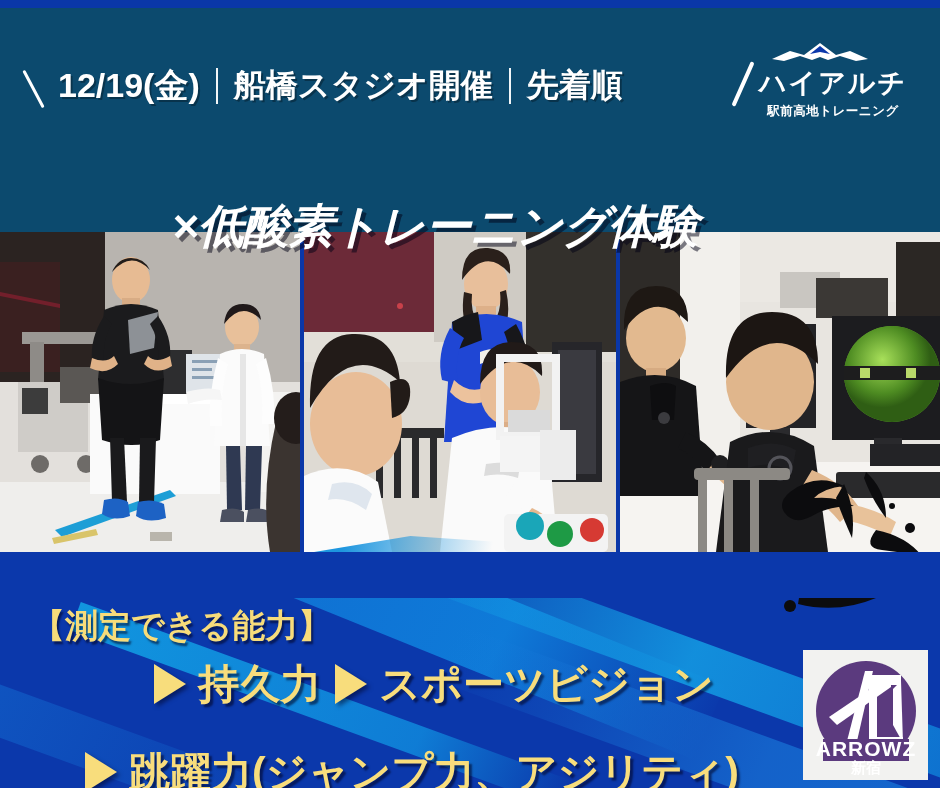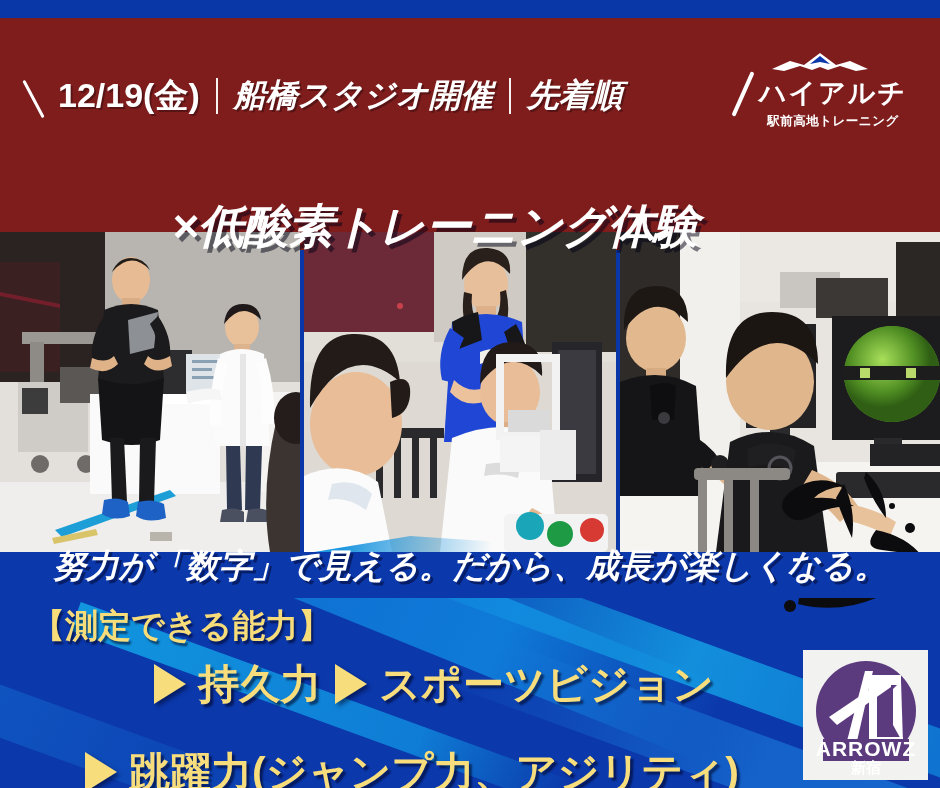--- a/index.html
+++ b/index.html
@@ -13,22 +13,22 @@
   .poster {
     position:relative;
     width:940px; height:788px;
     background:#0a37a8;
     overflow:hidden;
     user-select:none;
   }
 
   
   .top-band {
-    position:absolute; left:0; top:18px; width:940px; height:232px;
-    background:#7f1d1d;
+    position:absolute; left:0; top:8px; width:940px; height:232px;
+    background:#0c4a6e;
     overflow:hidden;
   }
   .slash-left {
     position:absolute; left:32px; top:60px;
     width:3px; height:42px;
     background:#ffffff;
     transform:rotate(-28deg);
     transform-origin:center;
     border-radius:2px;
   }
@@ -49,21 +49,21 @@
     color:#fff;
     text-shadow:2px 2px 0 rgba(0,0,0,.30);
     white-space:nowrap;
   }
   .kicker-date { font-size:34px; font-weight:bold; }
   .kicker-sep {
     display:inline-block;
     width:2px; height:36px; background:#ffffff;
     margin:0 16px; opacity:.95; flex:none;
   }
-  .kicker-item { font-size:32px; font-weight:bold;font-style:italic; }
+  .kicker-item { font-size:32px; font-weight:bold; }
 
   
   .brand-logo {
     position:absolute; right:14px; top:34px;
     width:186px; height:78px;
     text-align:center; color:#ffffff;
   }
   .brand-mark { height:26px; margin-bottom:1px; display:block; }
   .brand-name {
     font-size:27px; font-weight:bold; letter-spacing:2px;
@@ -442,21 +442,20 @@
     <path d="M64 96 q44 -16 88 4 q-26 26 -64 22 q-38 -4 -24 -26 Z" fill="#0c0c0e"></path>
     <path d="M30 122 q40 -10 76 6 q-38 16 -78 6 Z" fill="#0c0c0e"></path>
     <circle cx="140" cy="58" r="5" fill="#0c0c0e"></circle>
     <circle cx="156" cy="86" r="4" fill="#0c0c0e"></circle>
     <circle cx="20" cy="136" r="6" fill="#0c0c0e"></circle>
     <circle cx="122" cy="36" r="3" fill="#0c0c0e"></circle>
   </svg>
 
   <div class="tagline-band"></div>
   <div class="cyan-wedge"></div>
-  <div class="tagline">努力が「数字」で見える。だから、成長が楽しくなる。</div>
 
   <div class="bottom">
     <div class="streak s1"></div>
     <div class="streak s2"></div>
     <div class="streak s3"></div>
     <div class="streak s4"></div>
     <div class="streak s5"></div>
   </div>
 
   <div class="section-title">【測定できる能力】</div>

